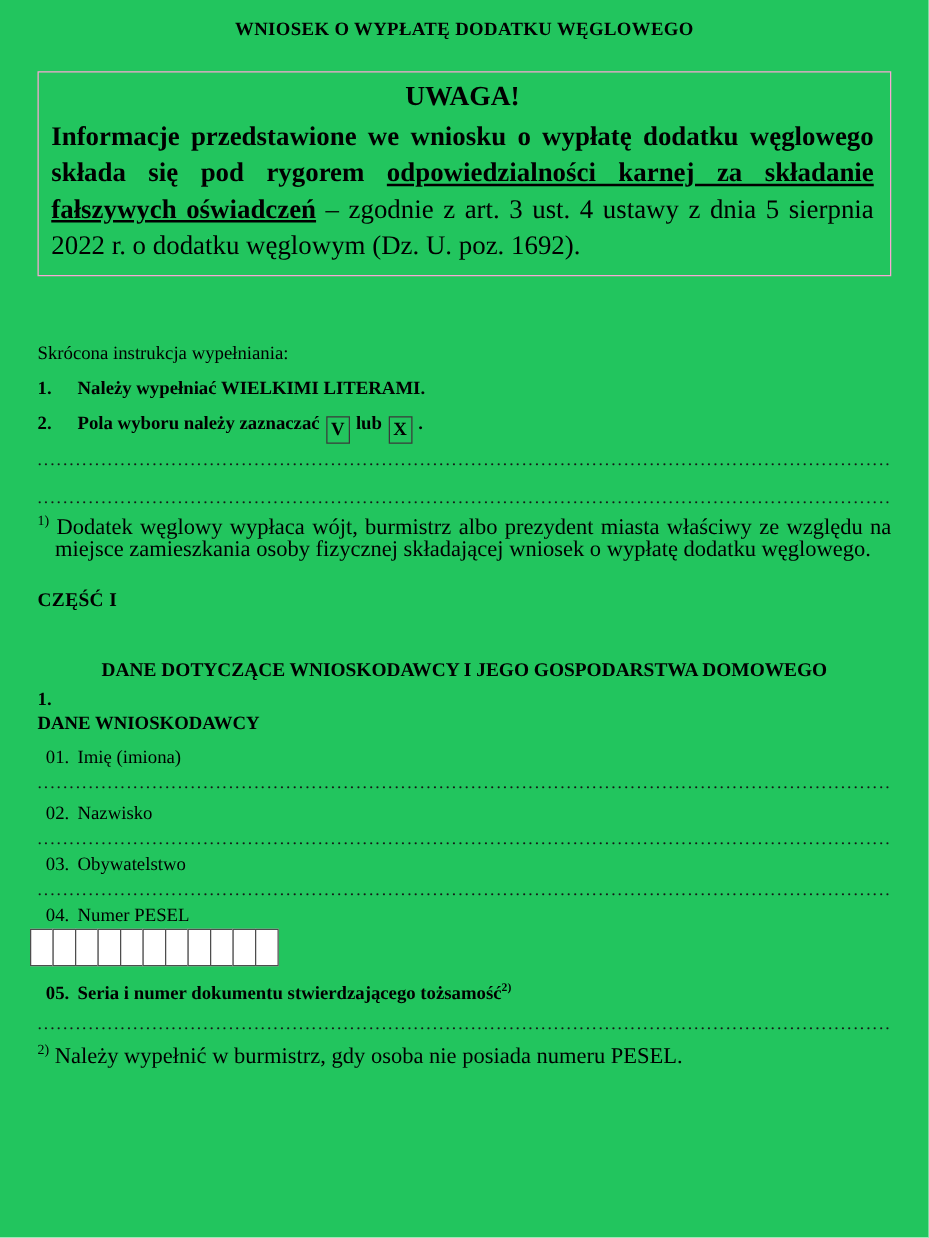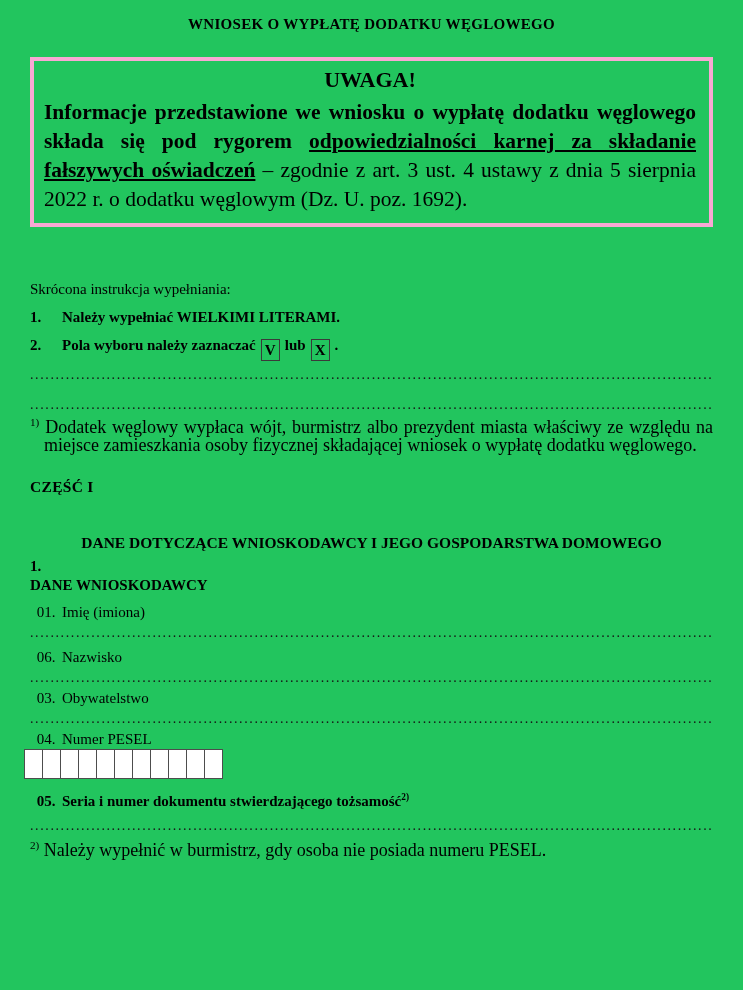--- a/index.html
+++ b/index.html
@@ -16,21 +16,21 @@
   sup { font-size:0.62em; line-height:0; }
 
   .doc-title {
     margin:0;
     font-size:15px; font-weight:bold;
     text-align:center; letter-spacing:0.3px;
   }
 
   .warning-box {
     margin-top:24px;
-    border:4px solid #f9a8d4;
+    border:1px solid #f9a8d4;
     padding:4px 13px 9px 10px;
   }
   .warning-heading {
     text-align:center; font-weight:bold;
     font-size:22px; margin:2px 0 5px 0;
   }
   .warning-text {
     margin:0;
     font-size:21.5px; line-height:29px;
     text-align:justify;
@@ -136,21 +136,21 @@
 
   <div class="subsection-subheading">DANE WNIOSKODAWCY</div>
 
   <div class="field-label fl-1">
     <span class="fnum">01.</span>
     <span>Imię (imiona)</span>
   </div>
   <div class="dotline dl-field">.......................................................................................................................................................................................................................</div>
 
   <div class="field-label fl-2">
-    <span class="fnum">06.</span>
+    <span class="fnum">02.</span>
     <span>Nazwisko</span>
   </div>
   <div class="dotline dl-field">.......................................................................................................................................................................................................................</div>
 
   <div class="field-label fl-3">
     <span class="fnum">03.</span>
     <span>Obywatelstwo</span>
   </div>
   <div class="dotline dl-field">.......................................................................................................................................................................................................................</div>
 

